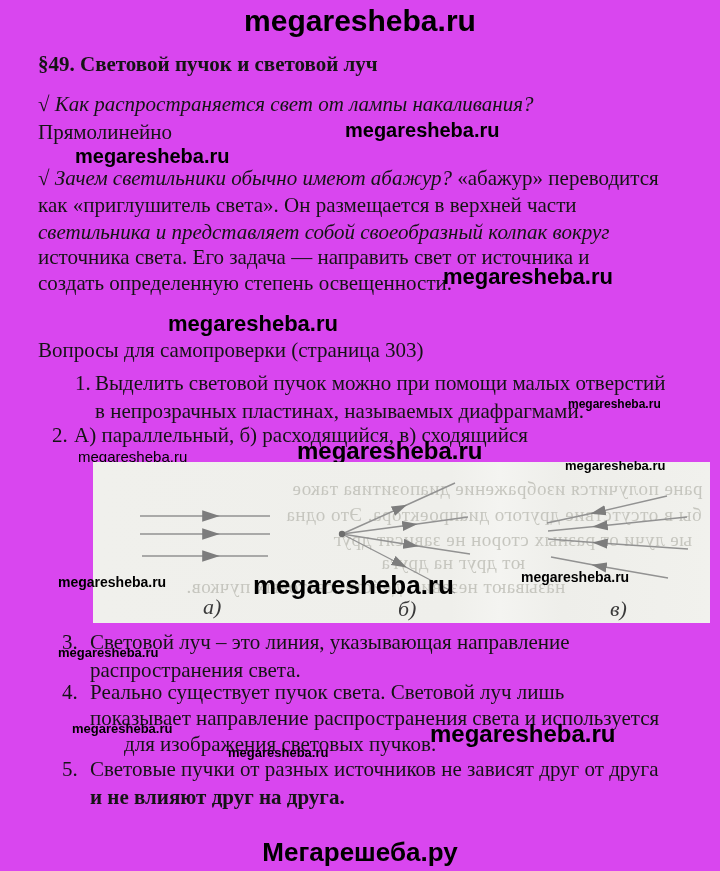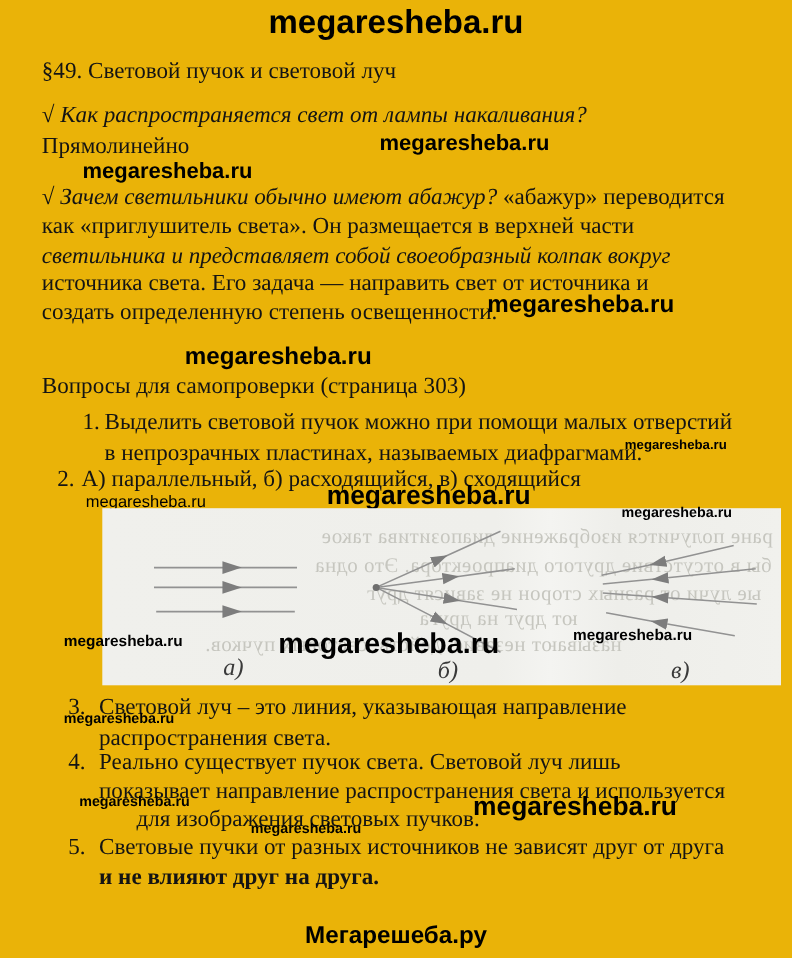--- a/index.html
+++ b/index.html
@@ -1,26 +1,26 @@
 <!DOCTYPE html>
 <html><head>
 <meta charset="utf-8">
 <style>
   html,body{margin:0;padding:0;background:#fff;}
   .page{
-    position:relative;width:720px;height:871px;background:#eab308;
+    position:relative;width:720px;height:871px;background:#d946ef;
     font-family:"Liberation Serif", serif;color:#111;overflow:hidden;
   }
   .abs{position:absolute;white-space:nowrap;}
   .serif{font-family:"Liberation Serif", serif;font-size:21px;line-height:22px;color:#141414;}
-  .bold{font-weight:normal;text-align:center;}
+  .bold{font-weight:bold;text-align:center;}
   .ital{font-style:italic;}
   .wm{font-family:"Liberation Sans", sans-serif;font-weight:bold;color:#000;line-height:1;}
   .site-header{font-family:"Liberation Sans", sans-serif;font-weight:bold;font-size:30px;color:#000;}
-  .site-footer{font-family:"Liberation Sans", sans-serif;font-weight:bold;font-size:22px;color:#000;}
+  .site-footer{font-family:"Liberation Sans", sans-serif;font-weight:bold;font-size:26px;color:#000;}
   .figure{
     position:absolute;left:93px;top:462px;width:617px;height:161px;
     background:linear-gradient(90deg,#f0f0ec 0%,#efefeb 58%,#f4f4f1 66%,#eeeeea 76%,#f1f1ed 100%);
   }
   .bleed{
     position:absolute;transform:scaleX(-1);color:#c6c6bf;
     font-family:"Liberation Serif", serif;font-size:19px;letter-spacing:.5px;
     filter:blur(0.4px);white-space:nowrap;
   }
   .fig-label{position:absolute;font-family:"Liberation Serif", serif;font-style:italic;font-size:22px;color:#3a3a3a;}

